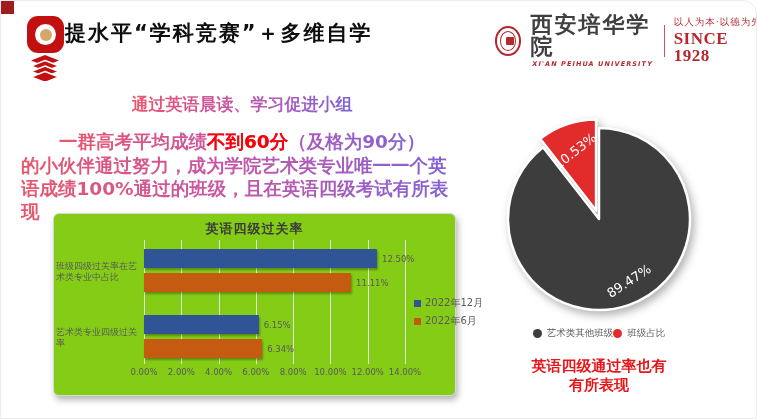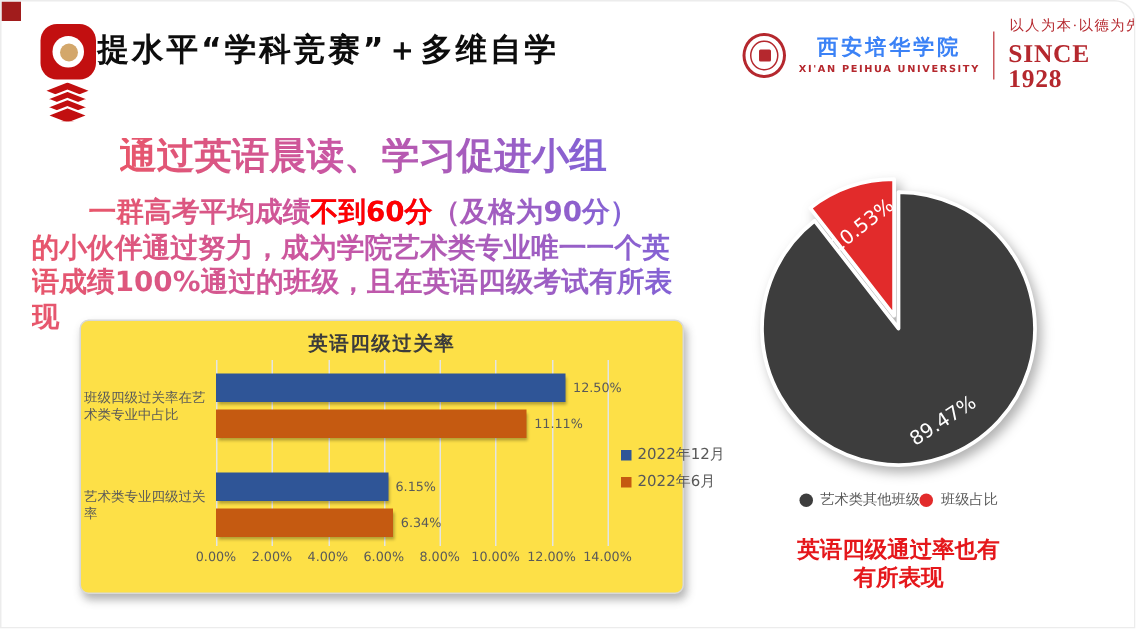--- a/index.html
+++ b/index.html
@@ -20,40 +20,40 @@
   
   .slide-title{position:absolute;left:64px;top:18px;font-size:21px;font-weight:bold;color:#0d0d0d;
                letter-spacing:2px;white-space:nowrap;}
 
   
   .uni-header{position:absolute;left:494px;top:13px;display:flex;align-items:center;gap:9px;}
   .seal{width:30px;height:30px;border:2px solid #b5282e;border-radius:50%;box-sizing:border-box;position:relative;}
   .seal-inner{position:absolute;left:3px;top:3px;right:3px;bottom:3px;border:1px solid #b5282e;border-radius:50%;}
   .seal-core{position:absolute;left:9px;top:9px;width:8px;height:8px;background:#b5282e;border-radius:1px;}
   .uni-names{display:flex;flex-direction:column;align-items:center;line-height:1;}
-  .uni-cn{font-family:"Liberation Serif","DejaVu Serif",serif;font-weight:bold;font-size:14px;color:#3b82f6;letter-spacing:2px;}
-  .uni-en{font-size:6.5px;font-weight:bold;color:#b5282e;letter-spacing:1.1px;margin-top:3px;white-space:nowrap;}
+  .uni-cn{font-family:"Liberation Serif","DejaVu Serif",serif;font-weight:bold;font-size:22px;color:#404040;letter-spacing:2px;}
+  .uni-en{font-size:6.5px;font-weight:bold;color:#b5282e;letter-spacing:1.1px;margin-top:3px;white-space:nowrap;font-style:italic;}
   .uni-divider{width:1px;height:32px;background:#c9575c;}
   .uni-right{display:flex;flex-direction:column;align-items:center;line-height:1;}
   .uni-motto{font-family:"Liberation Serif","DejaVu Serif",serif;font-size:9.5px;color:#b5282e;letter-spacing:1px;white-space:nowrap;}
   .uni-since{font-family:"Liberation Serif","DejaVu Serif",serif;font-size:17px;font-weight:bold;color:#b5282e;margin-top:3px;letter-spacing:.5px;}
 
   
   .intro{position:absolute;left:20px;top:91px;width:442px;font-weight:bold;}
   .grad{background-image:linear-gradient(90deg,#e8566a 0%,#c857a5 45%,#7f63d8 100%);
         -webkit-background-clip:text;background-clip:text;color:transparent;}
-  .intro-line1{text-align:center;font-size:25px;line-height:24px;}
+  .intro-line1{text-align:center;font-size:17px;line-height:24px;}
   .intro-line1 .grad{display:inline-block;}
   .intro-line2{text-align:center;font-size:18.5px;line-height:23px;margin-top:14px;}
   .intro-line2 .grad{display:inline-block;}
   .red-strong{color:#ff0000;-webkit-text-fill-color:#ff0000;}
   .intro-body{font-size:18.5px;line-height:23px;text-align:left;margin-top:1px;}
 
   
-  .bar-card{position:absolute;left:52px;top:212px;width:403px;height:183px;background:#fde047;
+  .bar-card{position:absolute;left:52px;top:212px;width:403px;height:183px;background:#84cc16;
             border:1px solid #d8d8d8;border-radius:6px;box-shadow:2px 4px 6px rgba(90,90,90,.45);
             box-sizing:border-box;}
   .bar-title{position:absolute;left:0;right:0;top:6px;text-align:center;font-size:13px;font-weight:bold;color:#3b3b3b;letter-spacing:1px;}
   .plot{position:absolute;left:90px;top:26px;width:261px;height:124px;}
   .gridline{position:absolute;top:0;bottom:0;width:1px;background:#e4e4e4;}
   .bar{position:absolute;height:19px;box-shadow:1px 2px 2px rgba(0,0,0,.3);}
   .bar-value{position:absolute;font-size:8.5px;color:#595959;white-space:nowrap;}
   .cat-label{position:absolute;left:2px;width:86px;display:flex;align-items:center;justify-content:center;
              text-align:left;font-size:9px;line-height:11px;color:#595959;}
   .tick-label{position:absolute;width:40px;text-align:center;font-size:8.5px;color:#595959;top:153px;}

